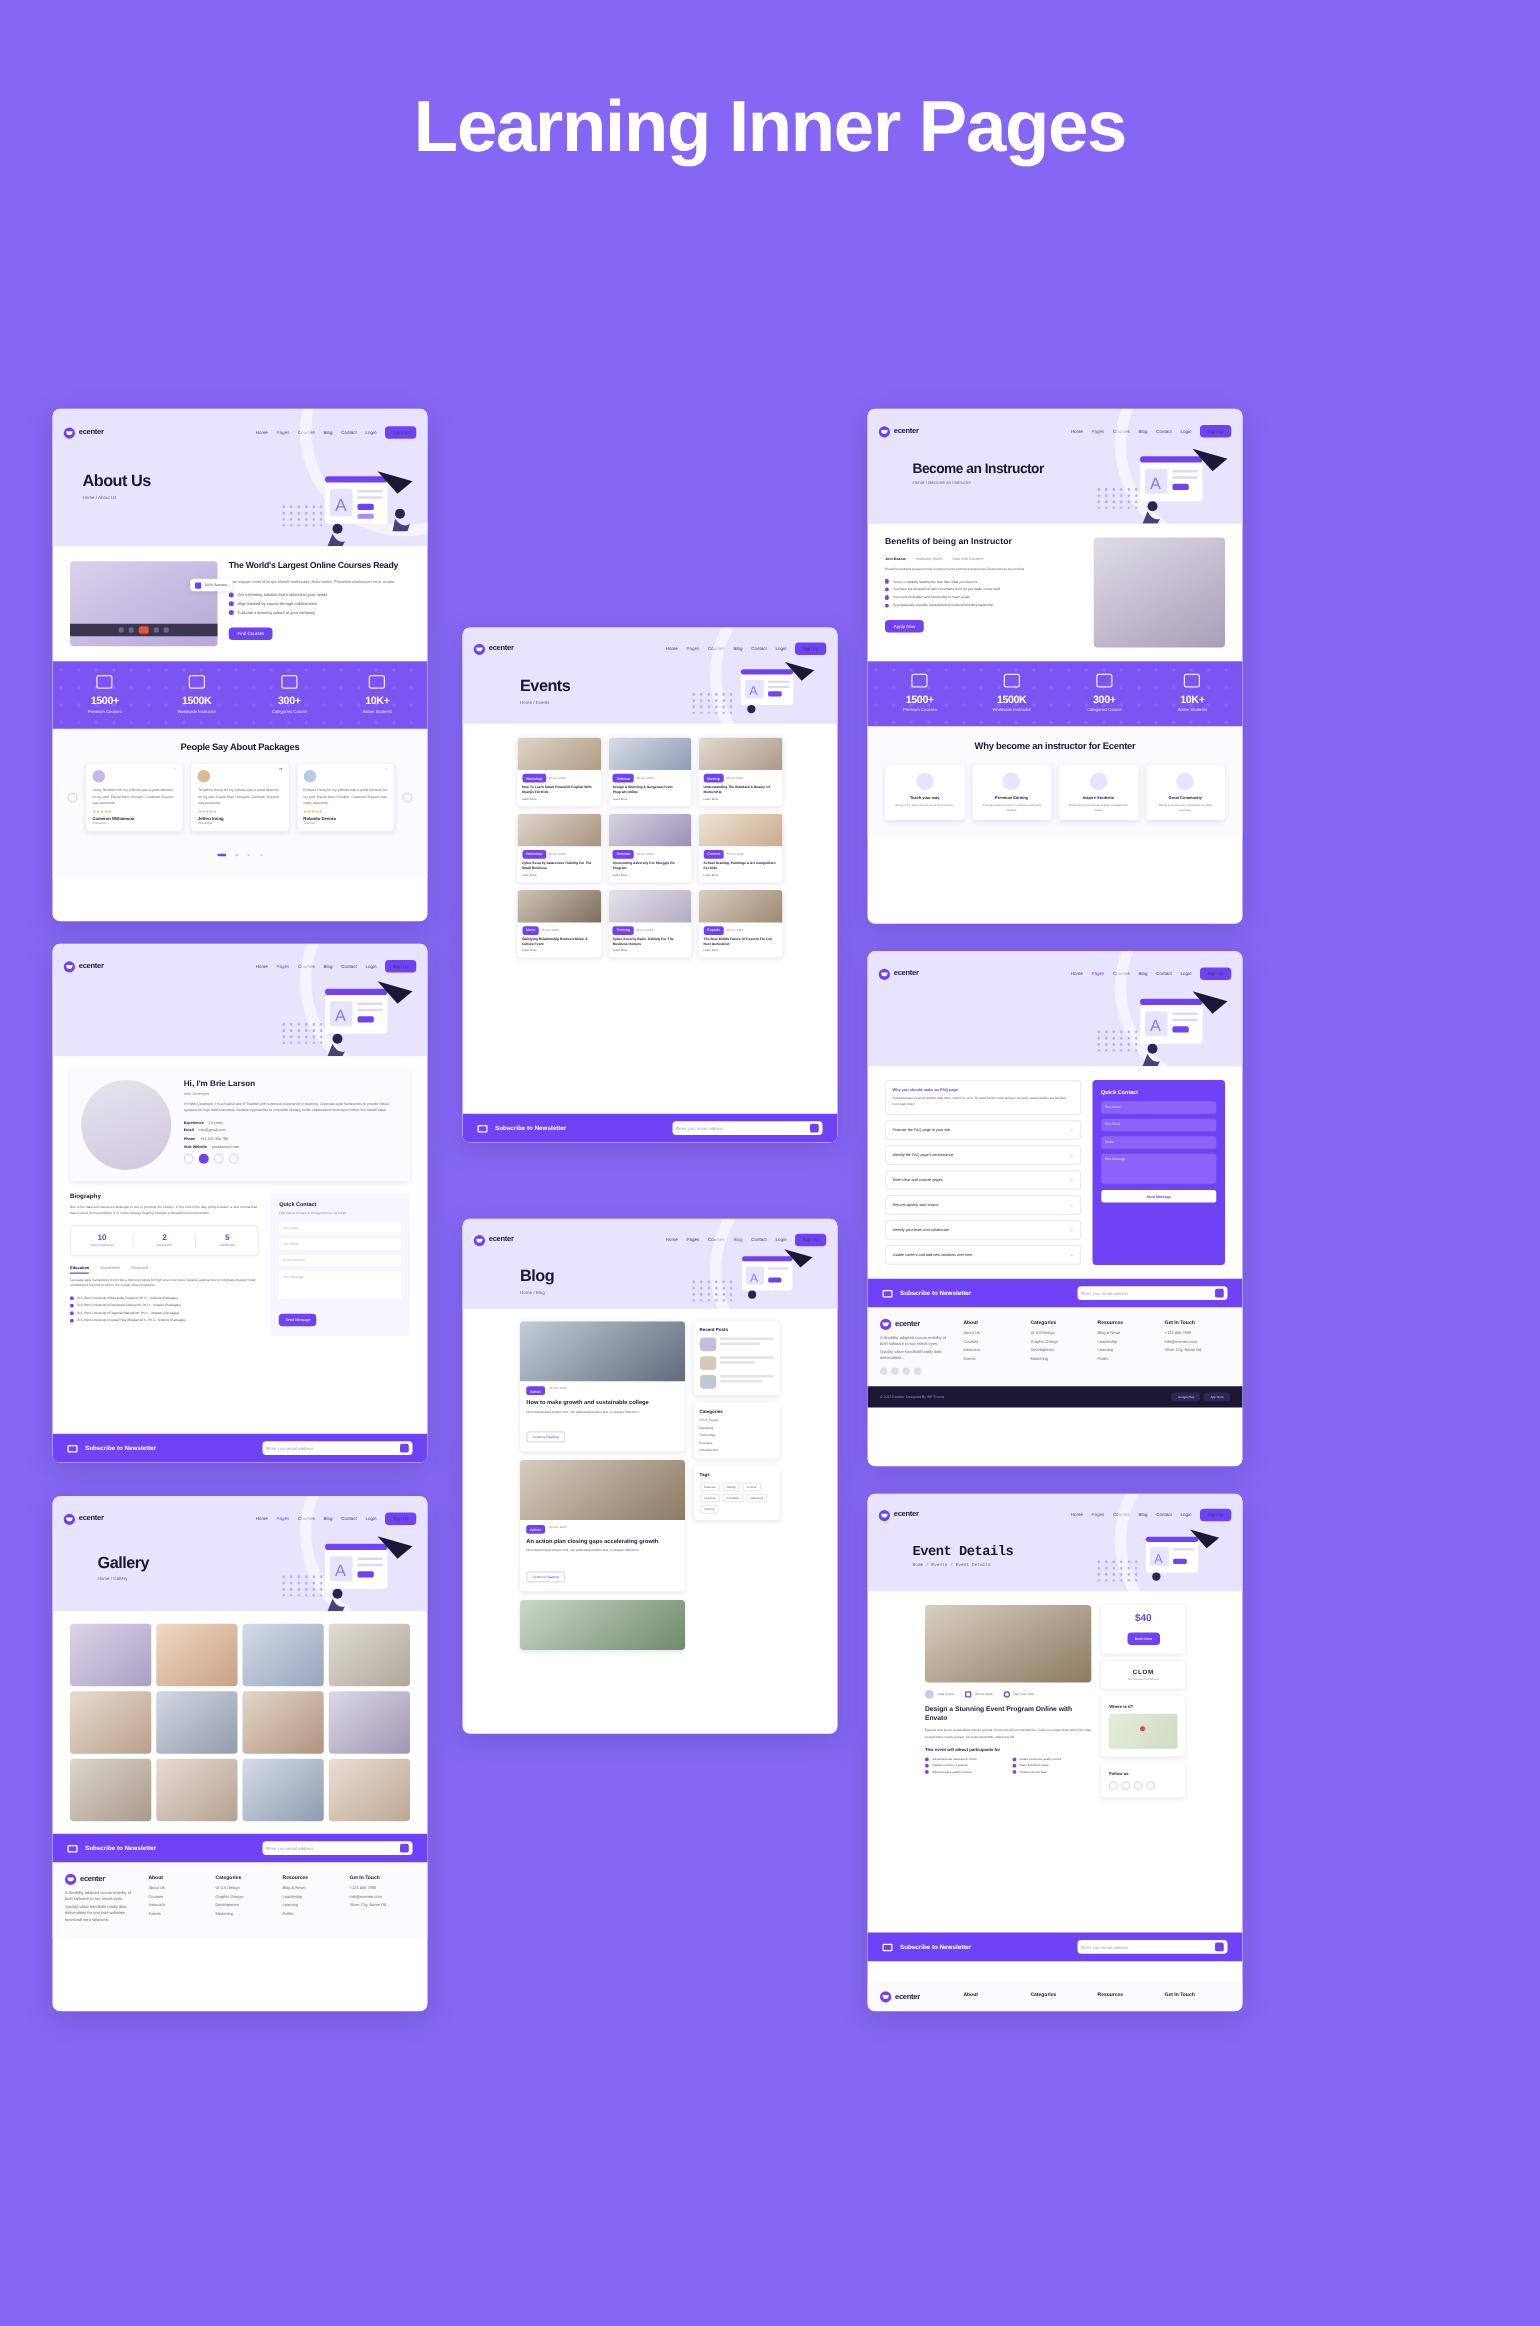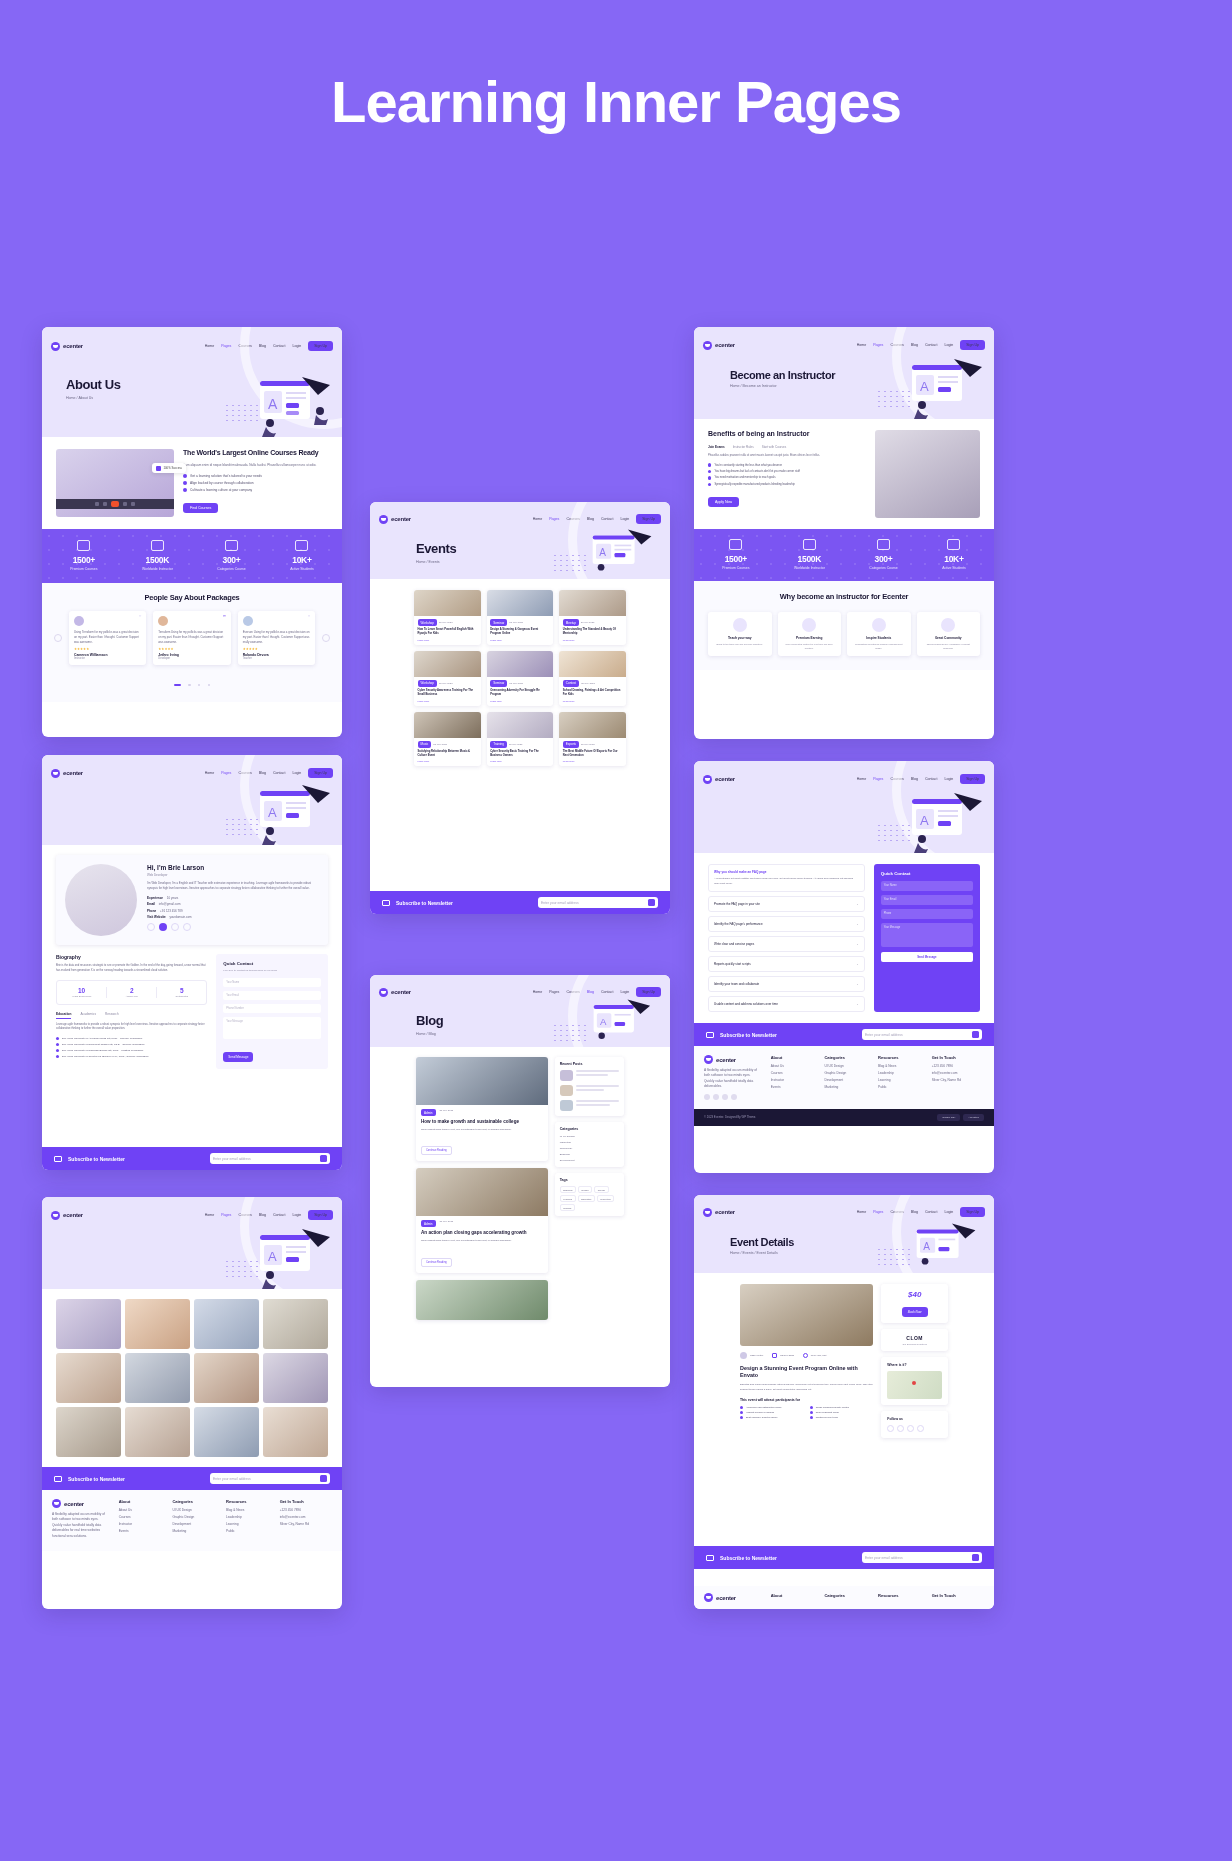--- a/index.html
+++ b/index.html
@@ -402,20 +402,24 @@
         <div class="navitems">
           <span>Home</span>
           <span class="active">Pages</span>
           <span>Courses</span>
           <span>Blog</span>
           <span>Contact</span>
           <span>Login</span>
           <span class="btn-sign">Sign Up</span>
         </div>
       </div>
+      <div style="padding:18px 0 0 36px;">
+        <div class="m-title">Gallery</div>
+        <div class="m-crumb">Home / Gallery</div>
+      </div>
       <div class="dots" style="right:84px;bottom:12px;"></div>
       <svg class="heroart" viewBox="0 0 86 62">
         <rect x="14" y="8" width="50" height="36" rx="3" fill="#fff"></rect>
         <rect x="14" y="8" width="50" height="5" rx="2.5" fill="#6f42f5"></rect>
         <rect x="18" y="18" width="18" height="20" rx="2" fill="#e9e4fd"></rect>
         <text x="22" y="34" font-size="13" fill="#8f78f0" font-family="Liberation Sans">A</text>
         <rect x="40" y="19" width="20" height="2" fill="#ded8f6"></rect>
         <rect x="40" y="24" width="20" height="2" fill="#ded8f6"></rect>
         <rect x="40" y="30" width="13" height="5" rx="1.5" fill="#6f42f5"></rect>
         <path d="M56 2 L84 10 L72 20 Z" fill="#1b1735"></path>
@@ -1007,21 +1011,21 @@
         <div class="navitems">
           <span>Home</span>
           <span class="active">Pages</span>
           <span>Courses</span>
           <span>Blog</span>
           <span>Contact</span>
           <span>Login</span>
           <span class="btn-sign">Sign Up</span>
         </div>
       </div>
-      <div style="padding:14px 0 0 36px;">
+      <div style="padding:14px 0 0 36px;font-family:Liberation Mono, monospace;">
         <div class="m-title" style="font-size:11px;">Event Details</div>
         <div class="m-crumb">Home / Events / Event Details</div>
       </div>
       <div class="dots" style="right:84px;bottom:8px;"></div>
       <svg class="heroart" style="height:52px;" viewBox="0 0 86 62">
         <rect x="14" y="10" width="50" height="34" rx="3" fill="#fff"></rect>
         <rect x="14" y="10" width="50" height="5" rx="2.5" fill="#6f42f5"></rect>
         <rect x="18" y="20" width="18" height="18" rx="2" fill="#e9e4fd"></rect>
         <text x="22" y="35" font-size="12" fill="#8f78f0" font-family="Liberation Sans">A</text>
         <rect x="40" y="21" width="20" height="2" fill="#ded8f6"></rect>
@@ -1072,21 +1076,21 @@
               <i style="width:3px;height:3px;"></i>
               <span>Best company analytic choice</span>
             </div>
           <div class="bullet" style="font-size:2.4px;margin:0;">
               <i style="width:3px;height:3px;"></i>
               <span>Trusted service team</span>
             </div>
         </div>
       </div>
       <div style="flex:1;">
-        <div class="card" style="padding:6px;text-align:center;margin-bottom:6px;font-style:italic;">
+        <div class="card" style="padding:6px;text-align:center;margin-bottom:6px;">
           <div style="font-size:8px;font-weight:bold;color:#6f42f5;">$40</div>
           <span class="btn-p" style="font-size:3px;padding:2.6px 6px;margin-top:4px;">Book Now</span>
         </div>
         <div class="card" style="padding:6px;text-align:center;margin-bottom:6px;">
           <div style="font-size:5px;font-weight:bold;color:#1b1735;letter-spacing:.5px;">CLOM</div>
           <div style="font-size:2.2px;color:#8d89a3;margin-top:2px;">Our Sponsors &amp; Partners</div>
         </div>
         <div class="card" style="padding:6px;margin-bottom:6px;">
           <div style="font-size:3.4px;font-weight:bold;color:#1b1735;margin-bottom:4px;">Where is it?</div>
           <div style="height:28px;border-radius:2px;background:linear-gradient(120deg,#e6ecd9,#cfdcc4);position:relative;">

